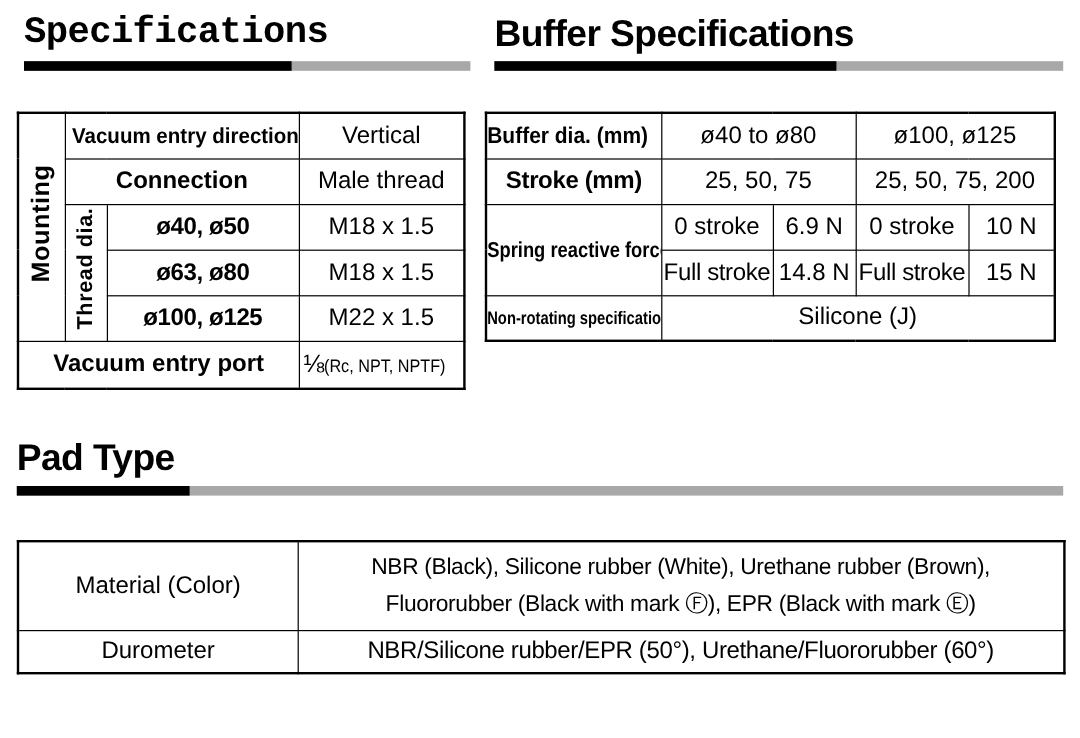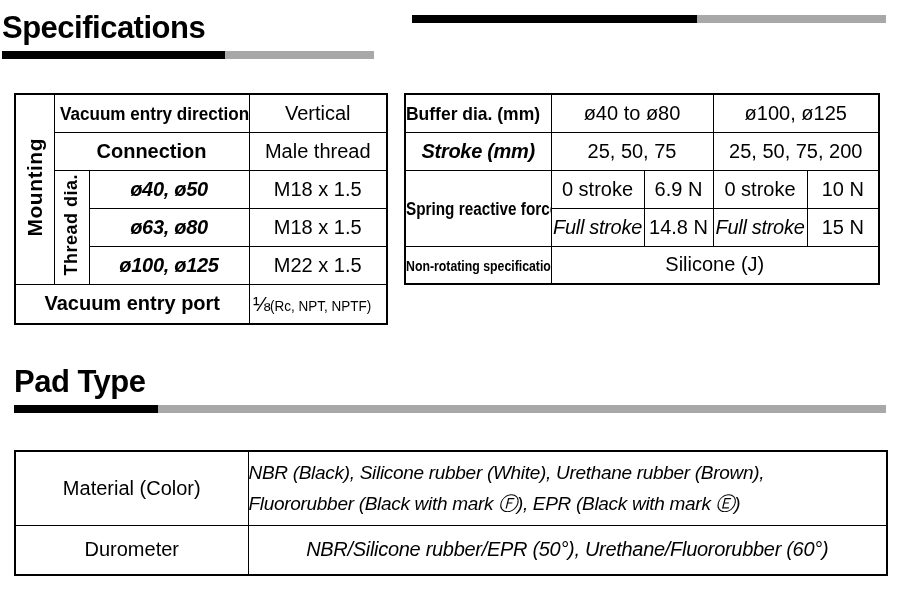--- a/index.html
+++ b/index.html
@@ -41,41 +41,42 @@
   .cond { display:inline-block; white-space:nowrap; }
   .cond-c { transform-origin:50% 50%; }
   .cond-l { transform-origin:0 50%; }
   .entry-dir { font-size:18px; font-weight:bold; transform:scaleX(0.95); }
   .spring-lbl { font-size:18px; font-weight:bold; transform:scaleX(0.85); }
   .nonrot-lbl { font-size:15px; font-weight:bold; transform:scaleX(0.82); }
   .buffer-dia-lbl { font-size:19px; font-weight:bold; transform:scaleX(0.92); }
   .port-note { font-size:15px; transform:scaleX(0.9); }
   .frac { font-size:21px; }
   .f18 { font-size:18px; }
-  .f19 { font-size:19px; letter-spacing:-0.3px;font-style:italic; }
+  .f19 { font-size:19px; letter-spacing:-0.3px; }
   .f21 { font-size:21px; }
 
   .spec-table { left:14px; top:93px; width:372px; }
   .spec-table tr { height:38px; }
   .buffer-table { left:404px; top:93px; width:474px; }
   .buffer-table tr { height:38px; }
   .pad-table { left:14px; top:450px; width:872px; }
-  .mat-line { line-height:31px; text-align:left; }
+  .mat-line { line-height:31px; text-align:center; }
 </style>
 </head>
 <body>
 
-<div class="section" style="left:2px; top:10px; width:372px;">
+<div class="section" style="left:20px; top:10px; width:372px;font-family:Liberation Mono, monospace;">
   <div class="sec-title">Specifications</div>
   <div class="title-bar">
     <div class="bar-black" style="width:223px"></div>
   </div>
 </div>
 
 <div class="section" style="left:412px; top:10px; width:474px;">
+  <div class="sec-title">Buffer Specifications</div>
   <div class="title-bar">
     <div class="bar-black" style="width:285px"></div>
   </div>
 </div>
 
 <table class="tbl spec-table">
   <colgroup>
       <col style="width:39px">
       <col style="width:35px">
       <col style="width:160px">
@@ -177,18 +178,18 @@
       <col style="width:639px">
     </colgroup>
   <tbody>
     <tr style="height:74px">
       <td>Material (Color)</td>
       <td class="lft pl8">
         <div class="mat-line f19">NBR (Black), Silicone rubber (White), Urethane rubber (Brown),</div>
         <div class="mat-line f19">Fluororubber (Black with mark Ⓕ), EPR (Black with mark Ⓔ)</div>
       </td>
     </tr>
-    <tr style="height:50px">
+    <tr style="height:36px">
       <td>Durometer</td>
       <td class="lft pl8 f19">NBR/Silicone rubber/EPR (50°), Urethane/Fluororubber (60°)</td>
     </tr>
   </tbody>
 </table>
 
 </body></html>

